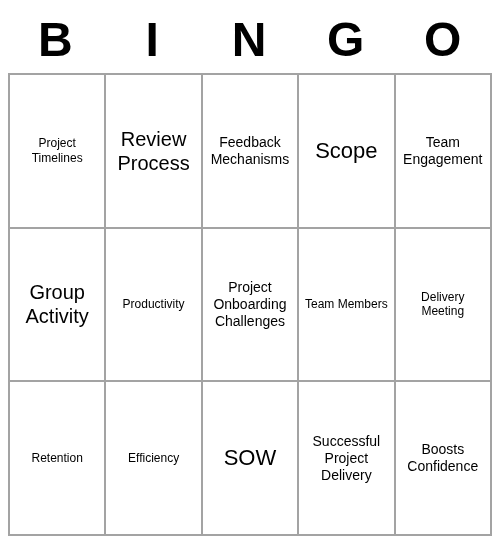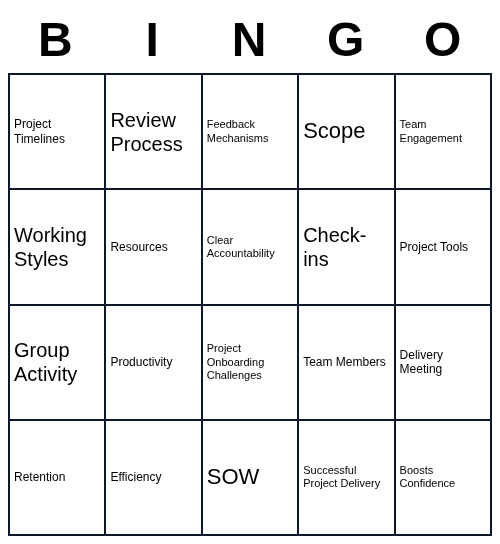--- a/index.html
+++ b/index.html
@@ -26,40 +26,41 @@
     .bingo-title span {
       flex: 1;
       text-align: center;
     }
     .bingo-grid {
       width: 100%;
       border-collapse: collapse;
       flex: 1;
     }
     .bingo-grid td {
-      border: 2px solid #0f172a;
+      border: 2px solid #a3a3a3;
+      text-align: center;
       vertical-align: middle;
       width: 20%;
       height: 88px;
       padding: 4px;
       line-height: 1.2;
     }
     .cell-large {
       font-size: 22px;
       font-weight: normal;
     }
     .cell-medium {
       font-size: 20px;
       font-weight: normal;
     }
     .cell-small {
       font-size: 12px;
     }
     .cell-xsmall {
-      font-size: 11px;
+      font-size: 14px;
     }
   </style>
 </head>
 <body>
 
 <div class="bingo-title">
   <span>B</span>
   <span>I</span>
   <span>N</span>
   <span>G</span>
@@ -69,27 +70,20 @@
 <table class="bingo-grid">
   <tbody id="grid-body">
       <tr>
         <td class="cell-small">Project Timelines</td>
         <td class="cell-medium">Review Process</td>
         <td class="cell-xsmall">Feedback Mechanisms</td>
         <td class="cell-large">Scope</td>
         <td class="cell-xsmall">Team Engagement</td>
       </tr>
       <tr>
-        <td class="cell-medium">Working Styles</td>
-        <td class="cell-small">Resources</td>
-        <td class="cell-xsmall">Clear Accountability</td>
-        <td class="cell-medium">Check-ins</td>
-        <td class="cell-small">Project Tools</td>
-      </tr>
-      <tr>
         <td class="cell-medium">Group Activity</td>
         <td class="cell-small">Productivity</td>
         <td class="cell-xsmall">Project Onboarding Challenges</td>
         <td class="cell-small">Team Members</td>
         <td class="cell-small">Delivery Meeting</td>
       </tr>
       <tr>
         <td class="cell-small">Retention</td>
         <td class="cell-small">Efficiency</td>
         <td class="cell-large">SOW</td>

